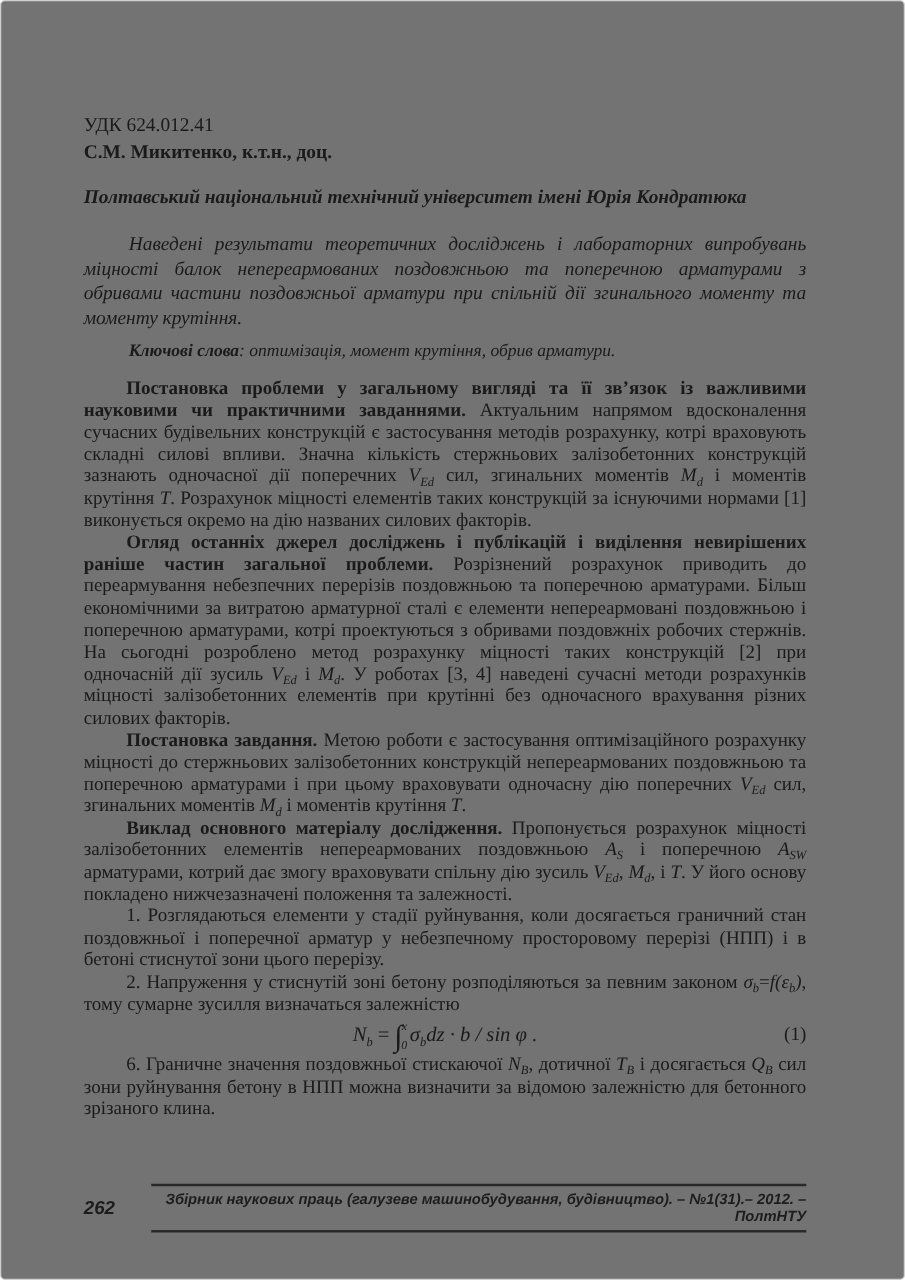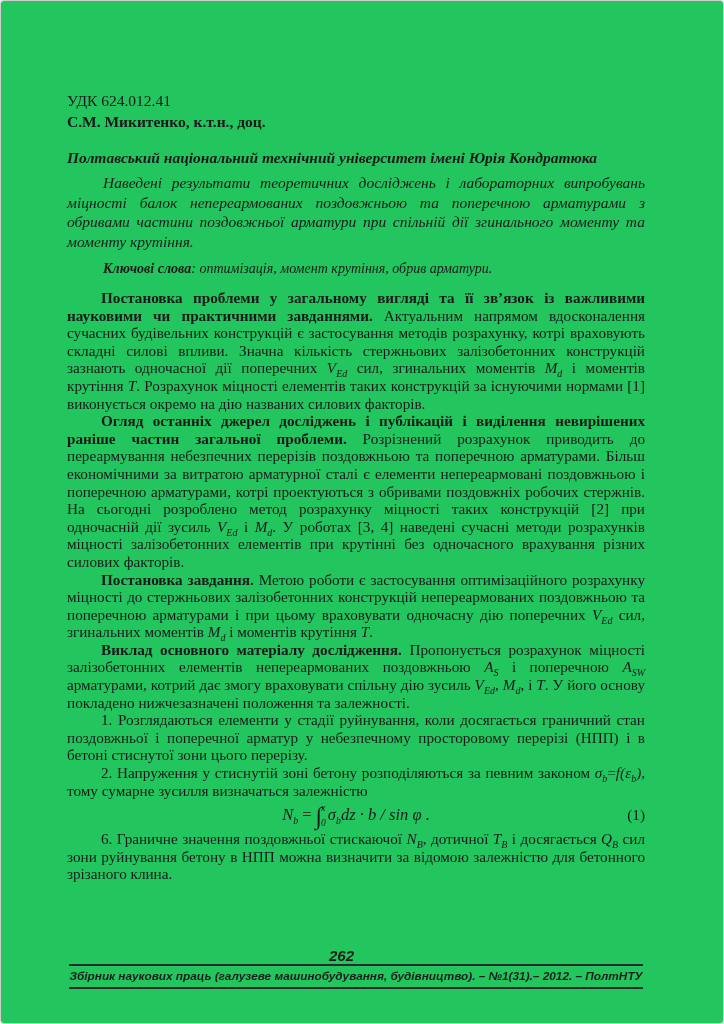--- a/index.html
+++ b/index.html
@@ -1,54 +1,54 @@
 <!DOCTYPE html>
 <html><head>
 <meta charset="utf-8">
 <style>
   html,body{margin:0;padding:0;background:#fff;}
   .page{
     position:relative;
     width:724px;height:1024px;
     box-sizing:border-box;
-    background:#22c55e;
+    background:#737373;
     border:1px solid #cfcfcf;
     border-radius:4px;
     padding:90px 78px 0 66px;
     font-family:"Liberation Serif", serif;
     color:#1a1a1a;
     overflow:hidden;
   }
   .udc{font-size:15.5px;line-height:19px;}
   .author{font-size:15.5px;line-height:19px;font-weight:bold;margin-top:2px;}
   .affiliation{font-size:15.5px;line-height:19px;font-weight:bold;font-style:italic;margin-top:17px;}
   .title{margin-top:11px;text-align:center;font-weight:bold;font-size:15.5px;line-height:22px;}
   .title div{white-space:nowrap;}
-  .abstract{margin-top:6px;font-size:15.5px;line-height:19.5px;font-style:italic;text-align:justify;text-indent:36px;}
+  .abstract{margin-top:19px;font-size:15.5px;line-height:19.5px;font-style:italic;text-align:justify;text-indent:36px;}
   .keywords{margin-top:8px;font-size:14px;line-height:19px;font-style:italic;text-indent:36px;}
   .kw-label{font-weight:bold;}
   .body-text p{margin:0;font-size:15.2px;line-height:17.6px;text-align:justify;text-indent:34px;}
   .body-text{margin-top:11px;}
   .b{font-weight:bold;}
   .i{font-style:italic;}
   .sub{font-size:10px;vertical-align:-3.5px;line-height:0;}
   
   .eq-row{position:relative;text-align:center;margin:3px 0 2px;font-size:16.5px;height:26px;line-height:26px;}
   .eq-body{font-style:italic;}
   .eq-sign{padding:0 4px;font-style:normal;}
   .int-wrap{display:inline-flex;align-items:center;vertical-align:-4px;}
   .int-glyph{font-size:24px;font-style:normal;line-height:22px;}
   .int-lims{display:inline-flex;flex-direction:column;justify-content:space-between;height:24px;font-size:9.5px;line-height:9.5px;font-style:italic;margin-left:-1px;margin-right:2px;}
   .eq-num{position:absolute;right:0;top:0;font-style:normal;font-size:15.2px;line-height:26px;}
   
   .footer{
     position:absolute;left:66px;right:78px;top:946px;
     display:flex;align-items:center;
     font-family:"Liberation Sans", sans-serif;
-    font-weight:bold;font-style:italic;color:#1d1d1d;flex-direction:column;
+    font-weight:bold;font-style:italic;color:#1d1d1d;
   }
   .page-num{width:54px;font-size:15px;}
   .footer-mid{flex:1;border-top:2px solid #2a2a2a;border-bottom:2px solid #2a2a2a;padding:3px 0 4px;text-align:right;font-size:11.8px;}
 </style>
 </head>
 <body>
 
 <div class="page">
 
   <div class="udc">УДК 624.012.41</div>

